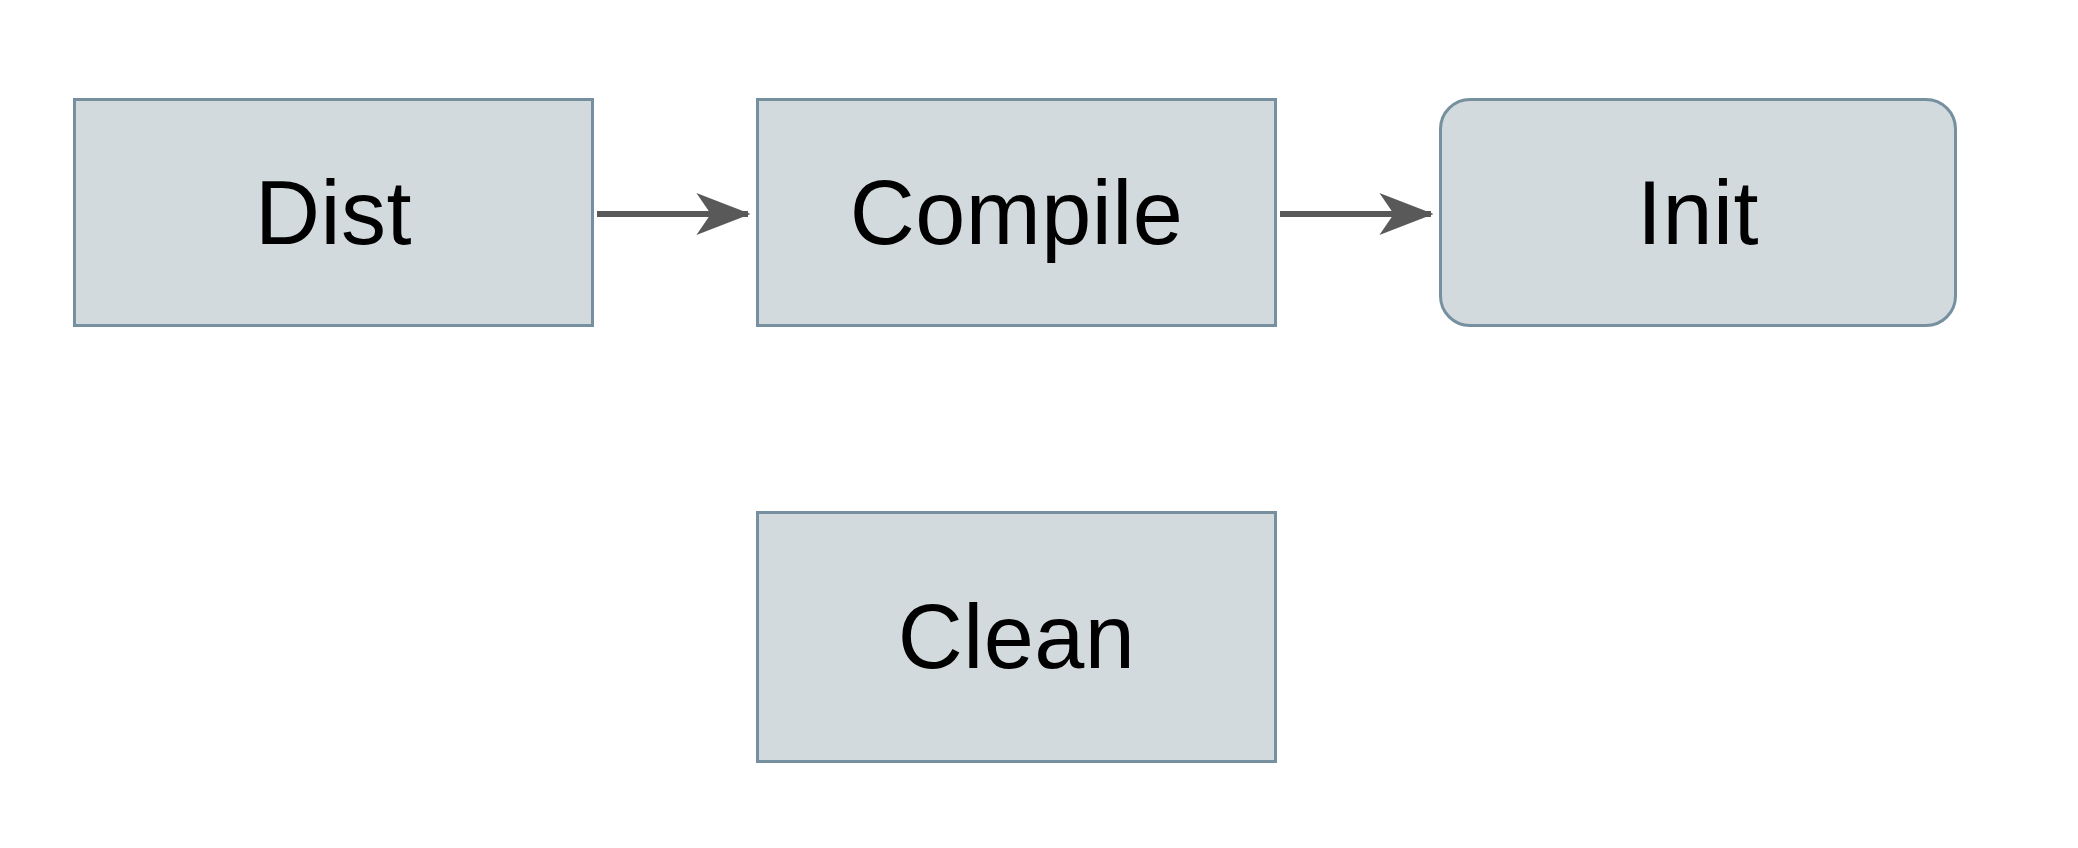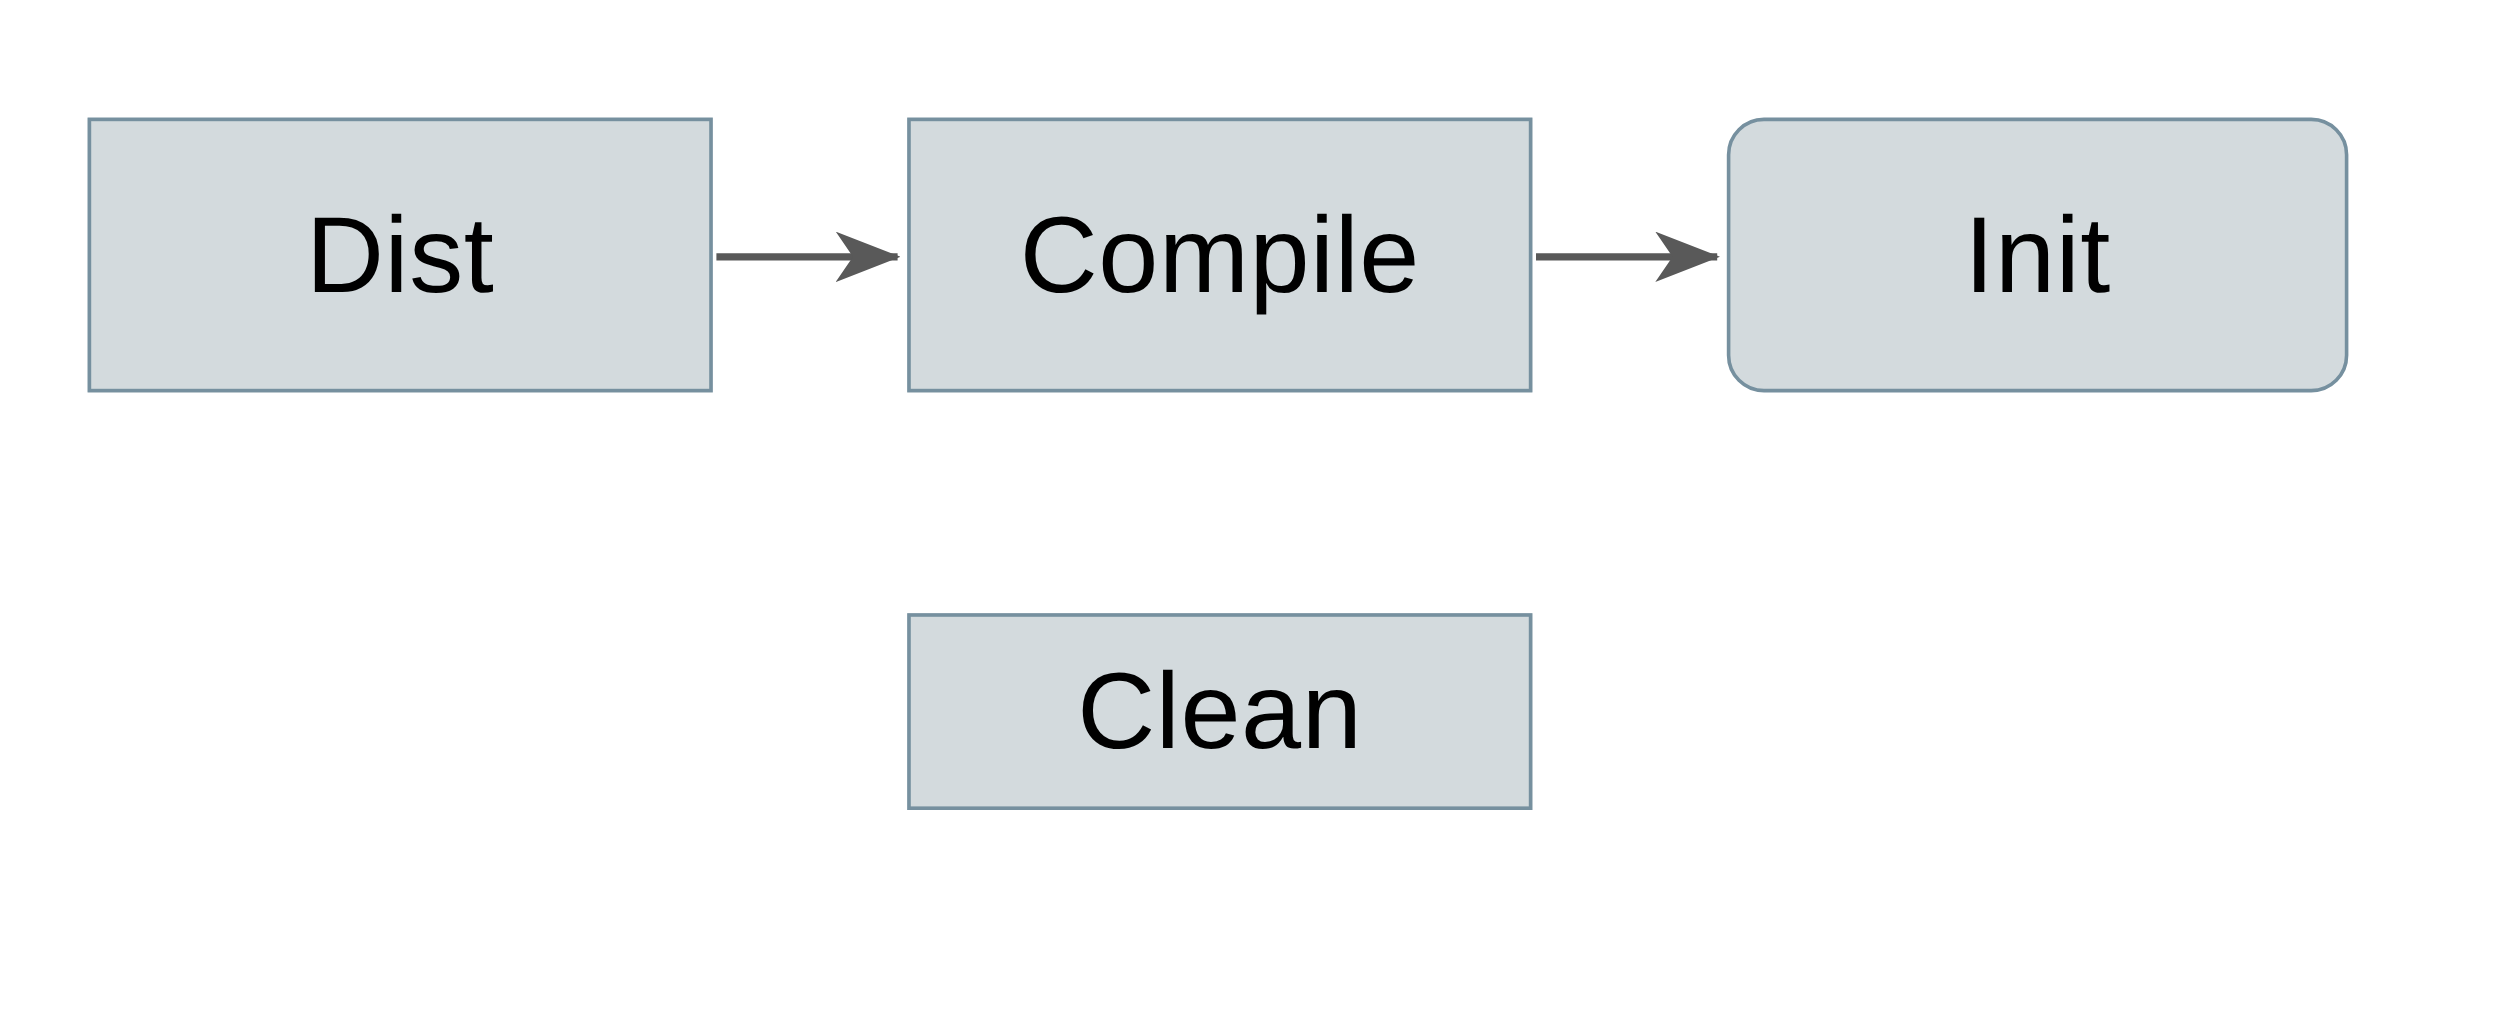--- a/index.html
+++ b/index.html
@@ -34,21 +34,21 @@
   .node .label {
     color: var(--text);
     font-size: 90px;
     line-height: 1;
     white-space: nowrap;
     letter-spacing: 0.5px;
   }
   .node-dist    { left: 73px;   top: 98px;  width: 521px; height: 229px; }
   .node-compile { left: 756px;  top: 98px;  width: 521px; height: 229px; }
   .node-init    { left: 1439px; top: 98px;  width: 518px; height: 229px; border-radius: 31px; }
-  .node-clean   { left: 756px;  top: 511px; width: 521px; height: 164px; }
+  .node-clean   { left: 756px;  top: 511px; width: 521px; height: 252px; }
   .edges-layer {
     position: absolute;
     left: 0; top: 0;
     width: 2078px;
     height: 848px;
     pointer-events: none;
   }
 </style>
 </head>
 <body>

